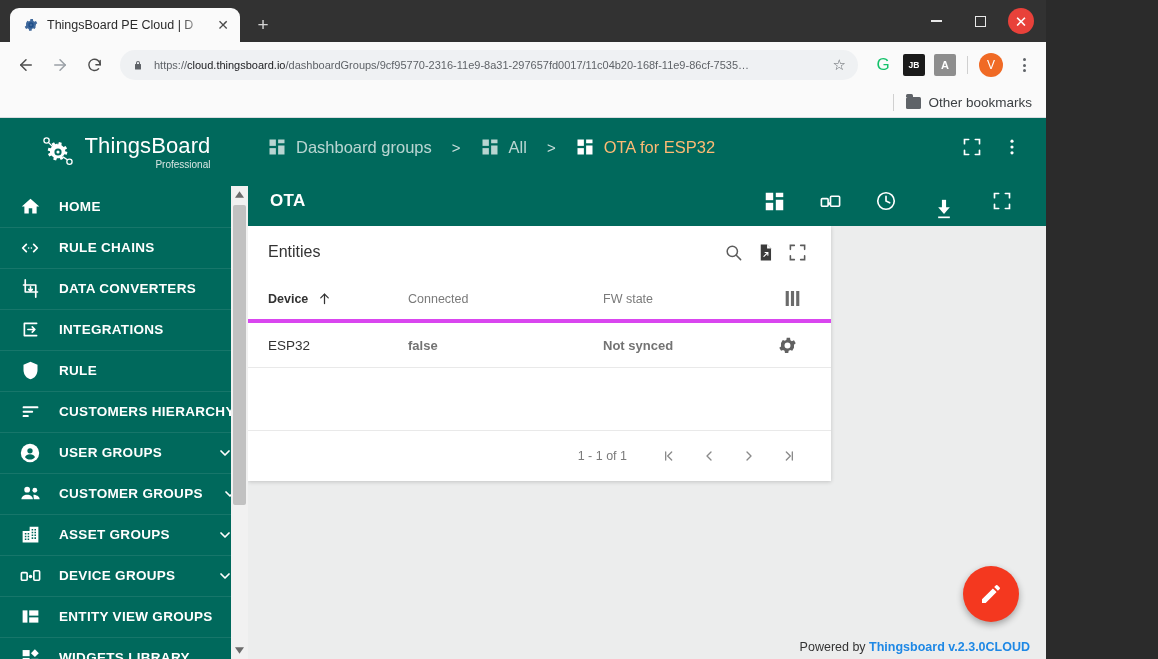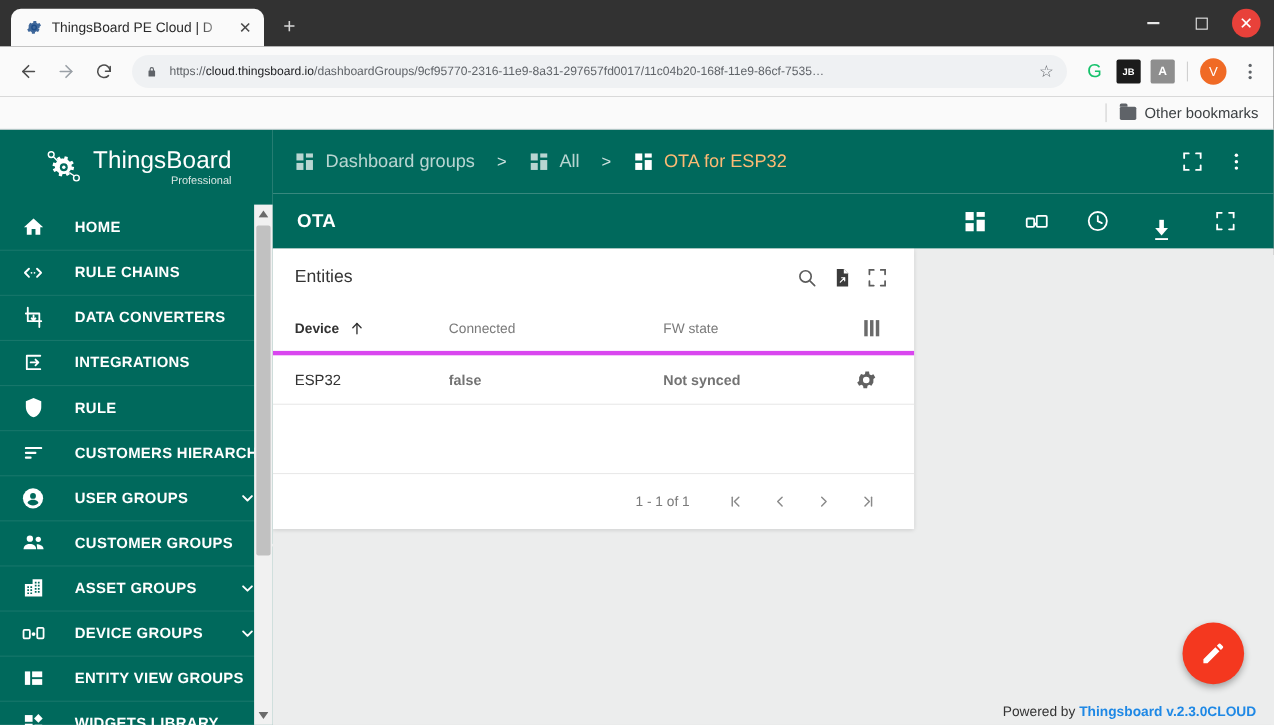--- a/index.html
+++ b/index.html
@@ -2,21 +2,21 @@
 <html><head>
 <meta charset="utf-8">
 <style>
   * { box-sizing: border-box; margin: 0; padding: 0; }
   html, body {
     width: 1158px; height: 659px;
     font-family: "Liberation Sans", sans-serif;
     overflow: hidden;
     background: #2b2b2b;
   }
-  .window { width: 1158px; height: 659px; position: relative; background: #2b2b2b; }
+  .window { width: 1046px; height: 659px; position: relative; background: #2b2b2b; }
 
   
   .titlebar {
     height: 42px; background: #323232; position: relative;
     display: flex; align-items: flex-end; padding-left: 10px;
   }
   .tab {
     height: 34px; background: #fafafa; border-radius: 9px 9px 0 0;
     display: flex; align-items: center; gap: 8px;
     padding: 0 8px 0 13px; min-width: 230px; max-width: 230px; position: relative;
@@ -118,21 +118,21 @@
     height: 68px; display: flex; align-items: center; justify-content: center; gap: 7px;
     flex: 0 0 68px;
   }
   .logo-mark { width: 40px; height: 36px; }
   .logo-text { display: flex; flex-direction: column; line-height: 1; }
   .logo-title { font-size: 22px; color: #fff; letter-spacing: .1px; }
   .logo-sub { font-size: 10px; color: #d9e6e3; align-self: flex-end; margin-top: 3px; }
   .menu { flex: 1; overflow: hidden; position: relative; }
   .menu-inner { padding-bottom: 4px; }
   .mi {
-    height: 41px; display: flex; align-items: center; gap: 26px;
+    height: 41px; display: flex; align-items: center; gap: 17px;
     padding: 0 13px 0 18px; color: #fff; position: relative;
   }
   .mi + .mi::before {
     content:''; position: absolute; left: 0; right: 0; top: 0; height: 1px;
     background: rgba(255,255,255,0.09);
   }
   .mi-icon { width: 24px; height: 24px; flex: 0 0 24px; display: flex; align-items: center; justify-content: center; }
   .mi-label { font-size: 13.5px; font-weight: bold; letter-spacing: .3px; flex: 1; white-space: nowrap; }
   .chev { width: 20px; flex: 0 0 20px; display:flex; align-items:center; justify-content:center; }
 

